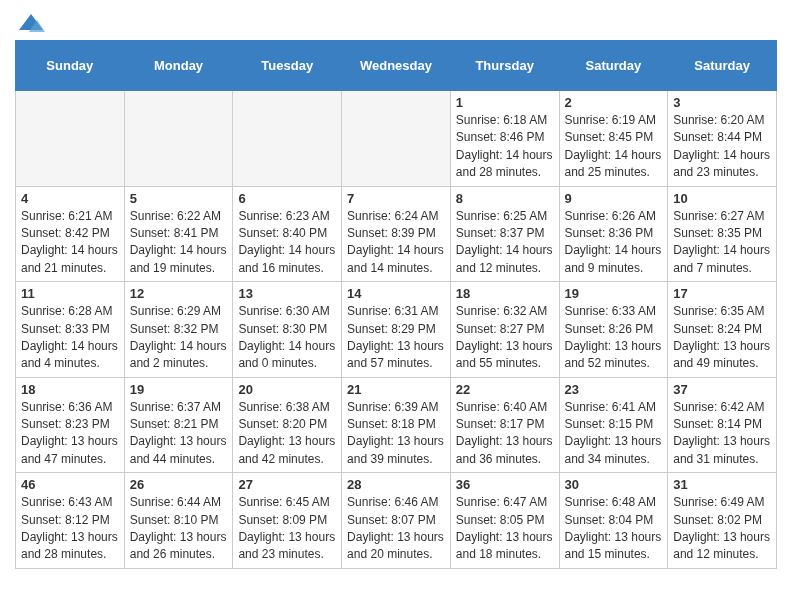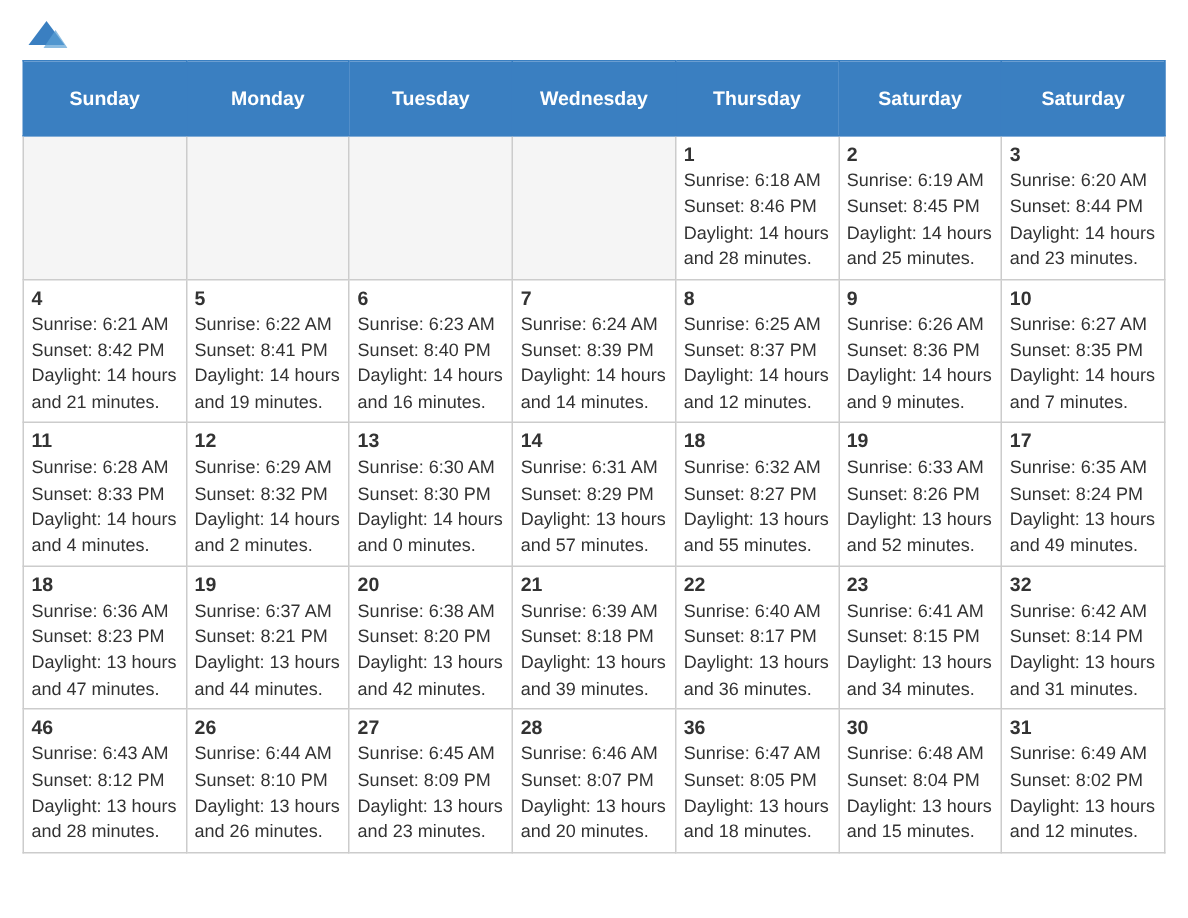--- a/index.html
+++ b/index.html
@@ -213,21 +213,21 @@
         </td>
         <td>
           <div class="day-num">22</div>
           <div class="day-info">Sunrise: 6:40 AM<br>Sunset: 8:17 PM<br>Daylight: 13 hours<br>and 36 minutes.</div>
         </td>
         <td>
           <div class="day-num">23</div>
           <div class="day-info">Sunrise: 6:41 AM<br>Sunset: 8:15 PM<br>Daylight: 13 hours<br>and 34 minutes.</div>
         </td>
         <td>
-          <div class="day-num">32</div>
+          <div class="day-num">37</div>
           <div class="day-info">Sunrise: 6:42 AM<br>Sunset: 8:14 PM<br>Daylight: 13 hours<br>and 31 minutes.</div>
         </td>
       </tr>
       <tr>
         <td>
           <div class="day-num">46</div>
           <div class="day-info">Sunrise: 6:43 AM<br>Sunset: 8:12 PM<br>Daylight: 13 hours<br>and 28 minutes.</div>
         </td>
         <td>
           <div class="day-num">26</div>

